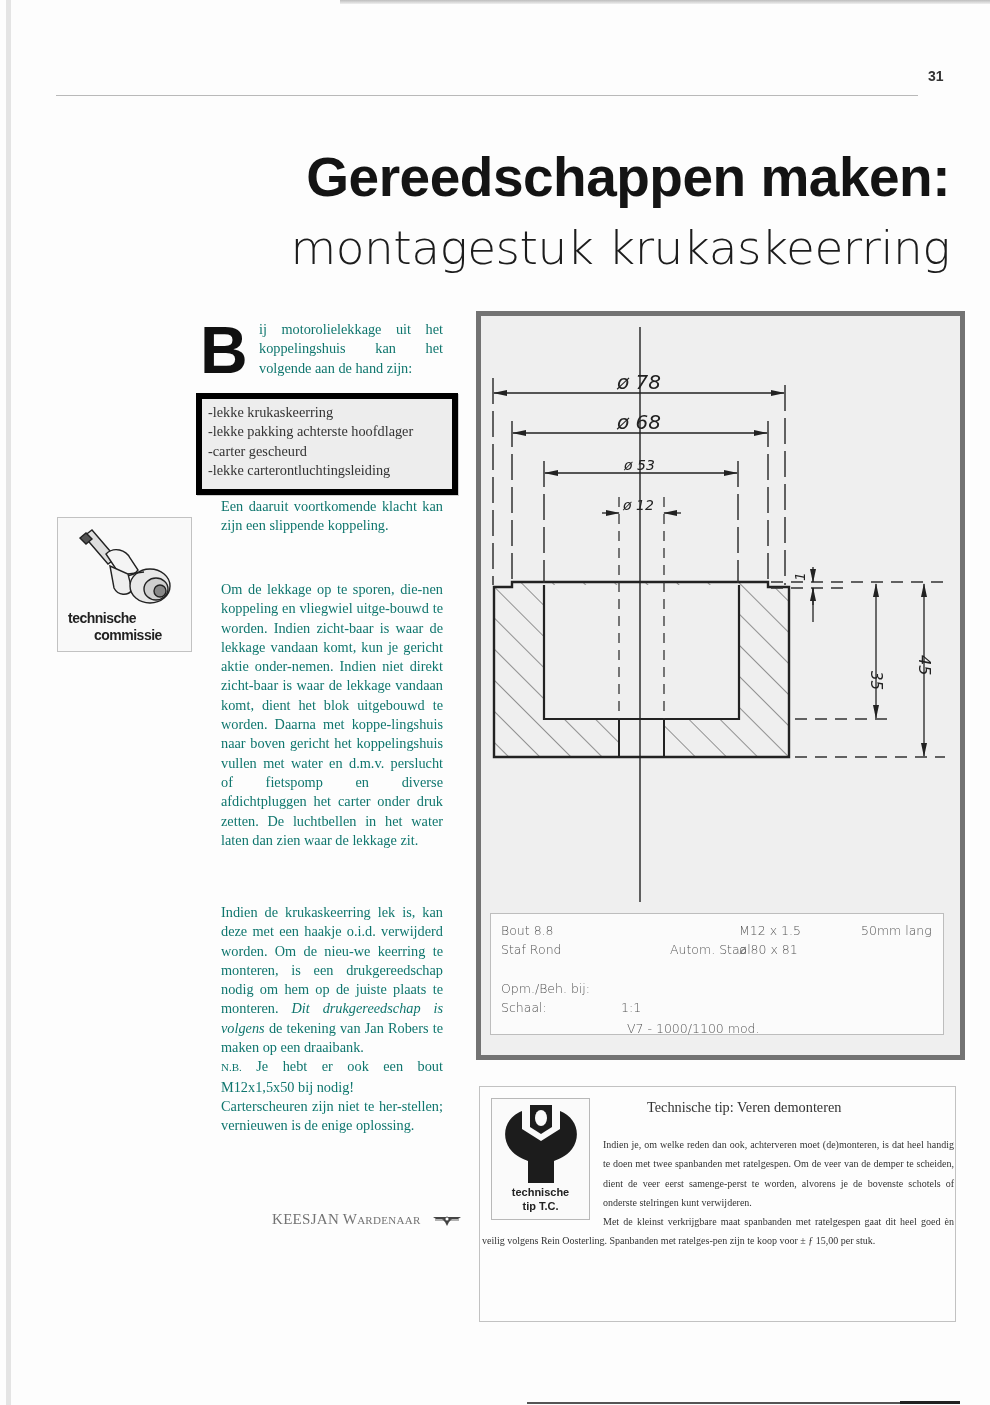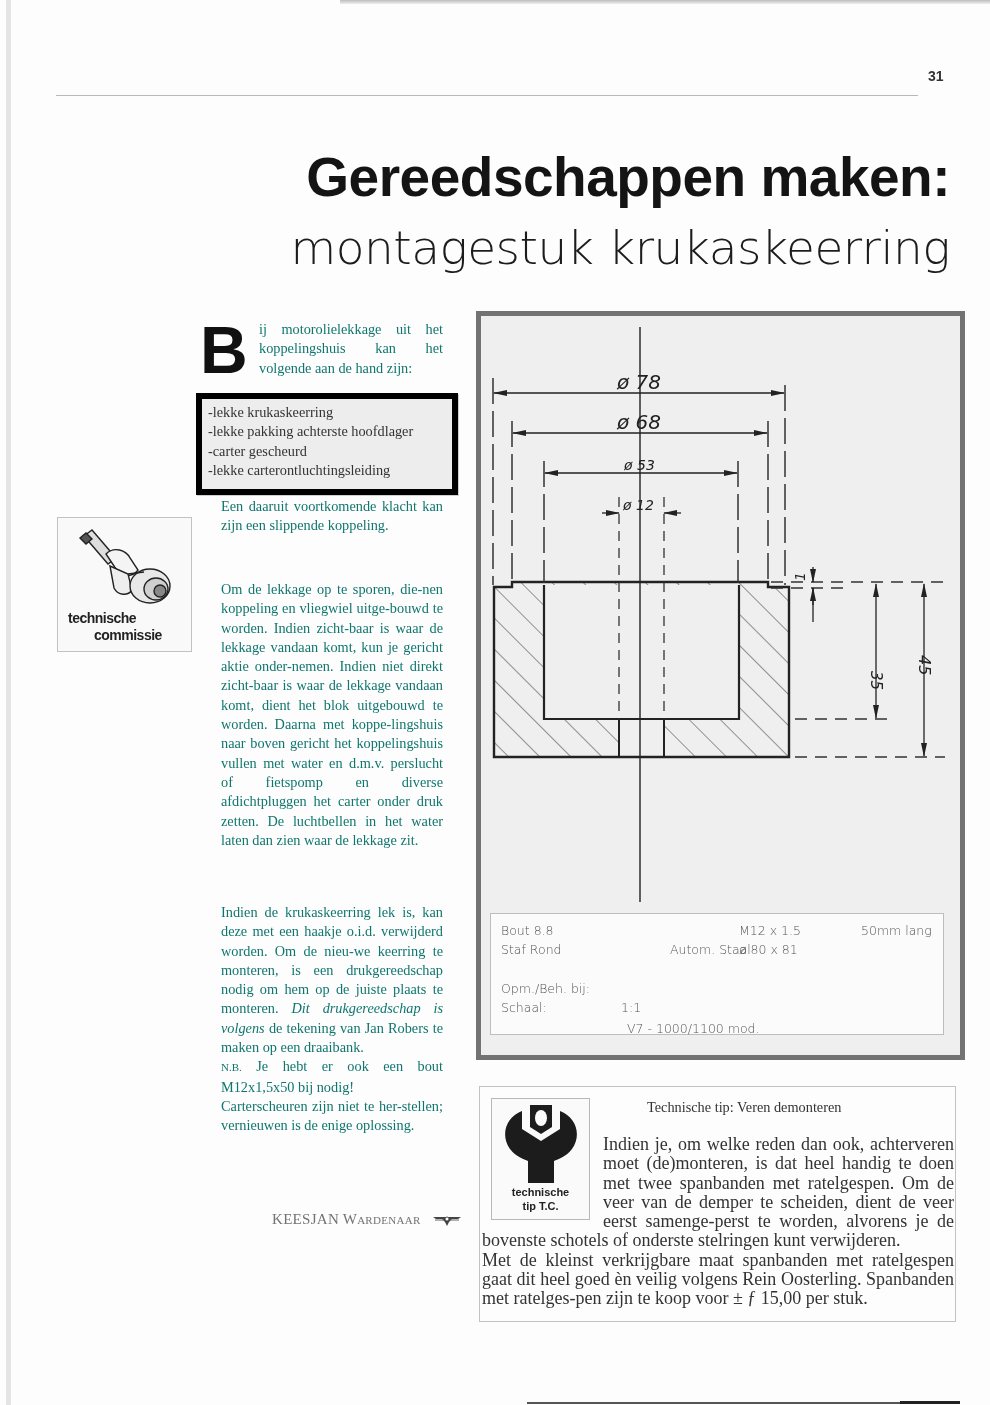--- a/index.html
+++ b/index.html
@@ -73,21 +73,21 @@
   }
   .tip-logo {
     position:absolute; left:11px; top:11px; width:97px; height:120px; border:1px solid #b8b8b8; background:#fafafa;
   }
   .tip-logo .caption {
     position:absolute; left:0; top:86px; width:97px; text-align:center;
     font-family:"Liberation Sans", sans-serif; font-weight:bold; font-size:11px; line-height:14px; color:#222;
   }
   .tip-title { position:absolute; left:123px; top:12px; font-size:14.3px; color:#333;margin-left:44px; }
   .tip-text {
-    position:absolute; left:2px; top:48px; width:472px; font-size:18px; line-height:19.3px; color:#333;
+    position:absolute; left:2px; top:48px; width:472px; font-size:10px; line-height:19.3px; color:#333;
   }
   .tip-text .float-spacer { float:left; width:121px; height:96px; }
   .tip-text p { margin:0; text-align:justify; }
   .bottom-rule { left:527px; top:1402px; width:400px; height:2px; background:#555; }
   .bottom-rule2 { left:900px; top:1401px; width:60px; height:3px; background:#222; }
 </style>
 </head>
 <body>
 
 <div class="abs left-edge"></div>

